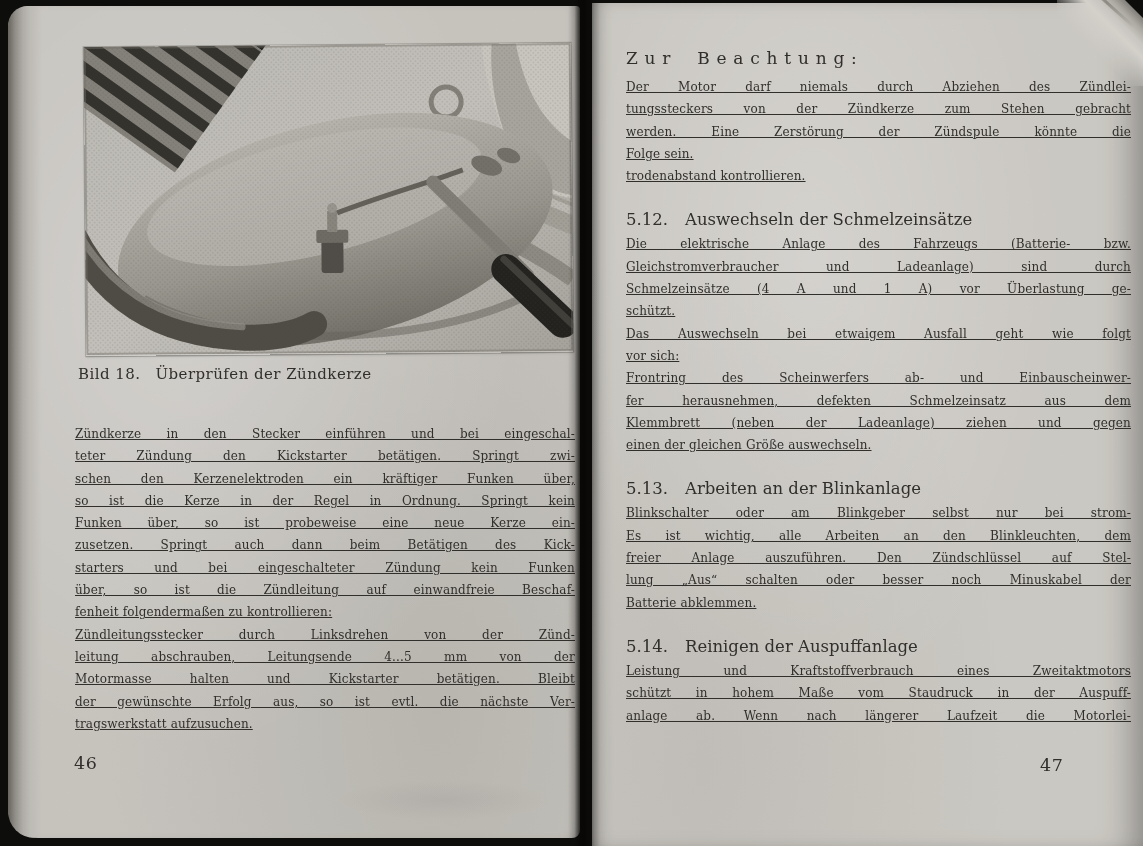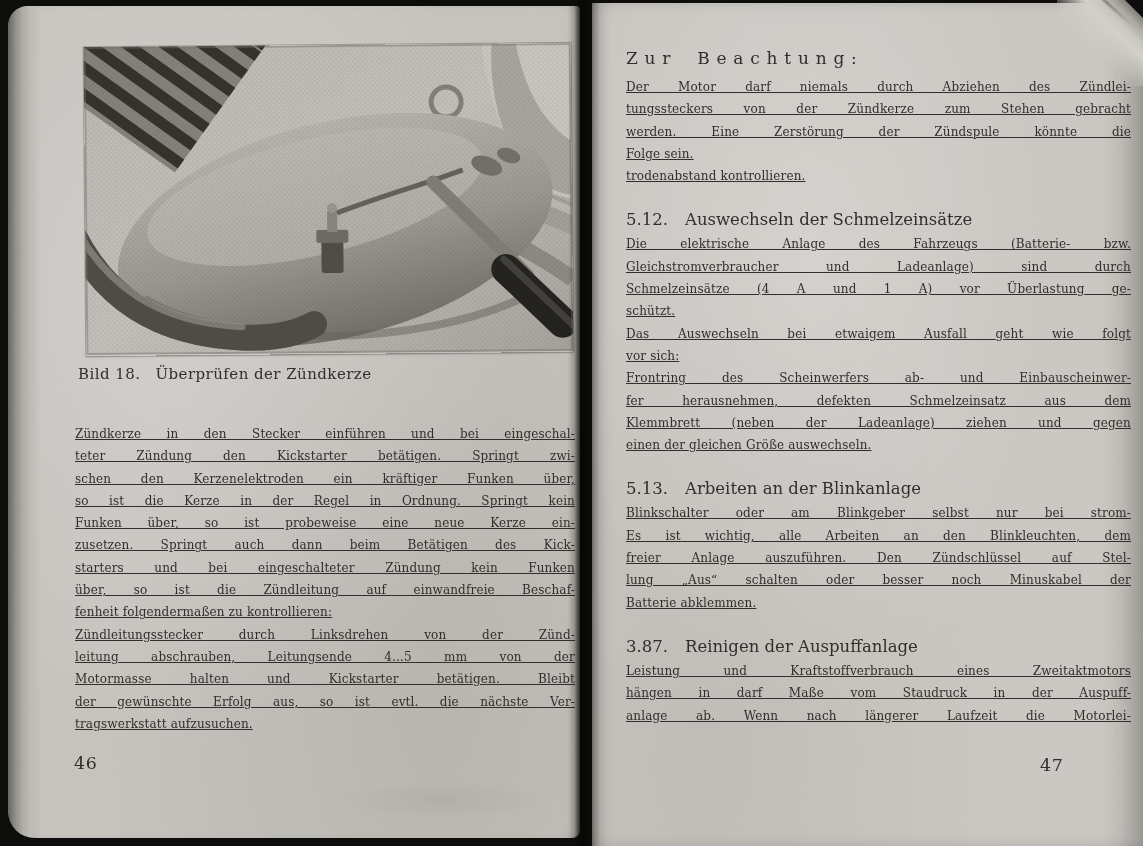--- a/index.html
+++ b/index.html
@@ -267,26 +267,26 @@
             <div class="line">Es ist wichtig, alle Arbeiten an den Blinkleuchten, dem</div>
             <div class="line">freier Anlage auszuführen. Den Zündschlüssel auf Stel-</div>
             <div class="line">lung „Aus“ schalten oder besser noch Minuskabel der</div>
             <div class="line short">Batterie abklemmen.</div>
           </div>
         </div>
     </div>
 
     <div class="section">
       <div class="sec-h">
-        <span class="sec-num">3.87.</span><span>Reinigen der Auspuffanlage</span>
+        <span class="sec-num">5.14.</span><span>Reinigen der Auspuffanlage</span>
       </div>
       <div>
           <div class="para">
             <div class="line">Leistung und Kraftstoffverbrauch eines Zweitaktmotors</div>
-            <div class="line">hängen in darf Maße vom Staudruck in der Auspuff-</div>
+            <div class="line">schützt in hohem Maße vom Staudruck in der Auspuff-</div>
             <div class="line">anlage ab. Wenn nach längerer Laufzeit die Motorlei-</div>
           </div>
         </div>
     </div>
   </div>
 
   <div class="pagenum right-n">47</div>
 
   <div class="gutter"></div>
 

